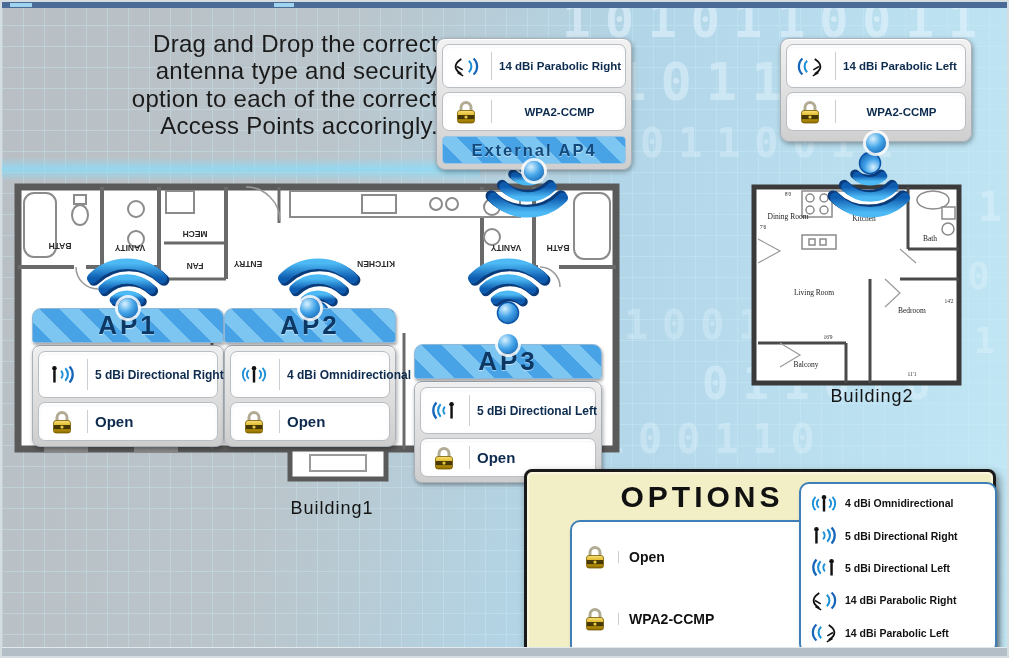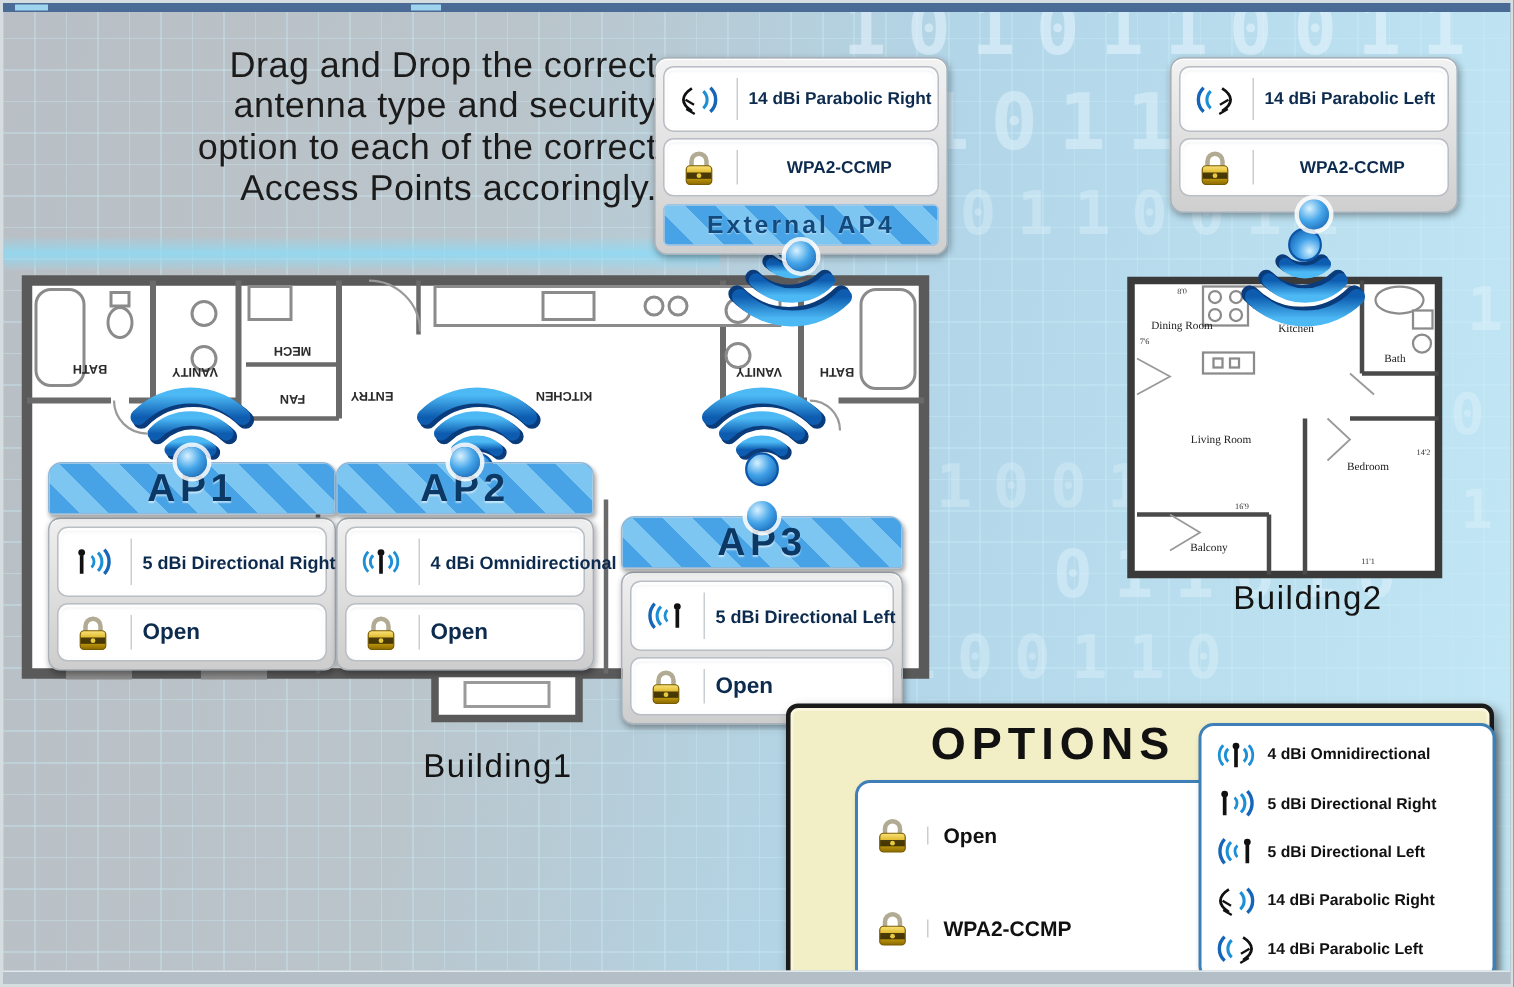--- a/index.html
+++ b/index.html
@@ -23,21 +23,21 @@
   .d5{left:928px;top:252px;font-size:38px;opacity:.35;}
   .d6{left:622px;top:300px;font-size:40px;opacity:.3;}
   .d7{left:700px;top:356px;font-size:44px;opacity:.4;}
   .d8{left:598px;top:414px;font-size:40px;opacity:.35;}
   .d9{left:936px;top:318px;font-size:36px;opacity:.35;}
   .instruction{position:absolute;left:34px;top:28px;width:402px;z-index:2;text-align:right;
     font-size:24px;line-height:1.14;color:#1b1b1b;letter-spacing:.3px;}
   .bldg-svg{position:absolute;z-index:1;}
   .b1{left:12px;top:181px;}
   .b2{left:748px;top:181px;}
-  .bldg-label{position:absolute;z-index:2;font-size:22px;color:#141414;text-align:center;letter-spacing:1px;}
+  .bldg-label{position:absolute;z-index:2;font-size:18px;color:#141414;text-align:center;letter-spacing:1px;}
   .bl1{left:250px;top:496px;width:160px;}
   .bl2{left:772px;top:384px;width:196px;}
   .wifi{position:absolute;width:96px;height:82px;z-index:3;}
   .w-ap1{left:77px;top:243px;}
   .w-ap2{left:268px;top:243px;}
   .w-ap3{left:458px;top:243px;}
   .w-ext4{left:478px;top:147px;}
   .w-ext5{left:820px;top:147px;}
   .striped{background:repeating-linear-gradient(45deg,#47a3e6 0 14px,#7ec6f2 14px 28px);}
   .ap-box{position:absolute;width:192px;z-index:4;}

